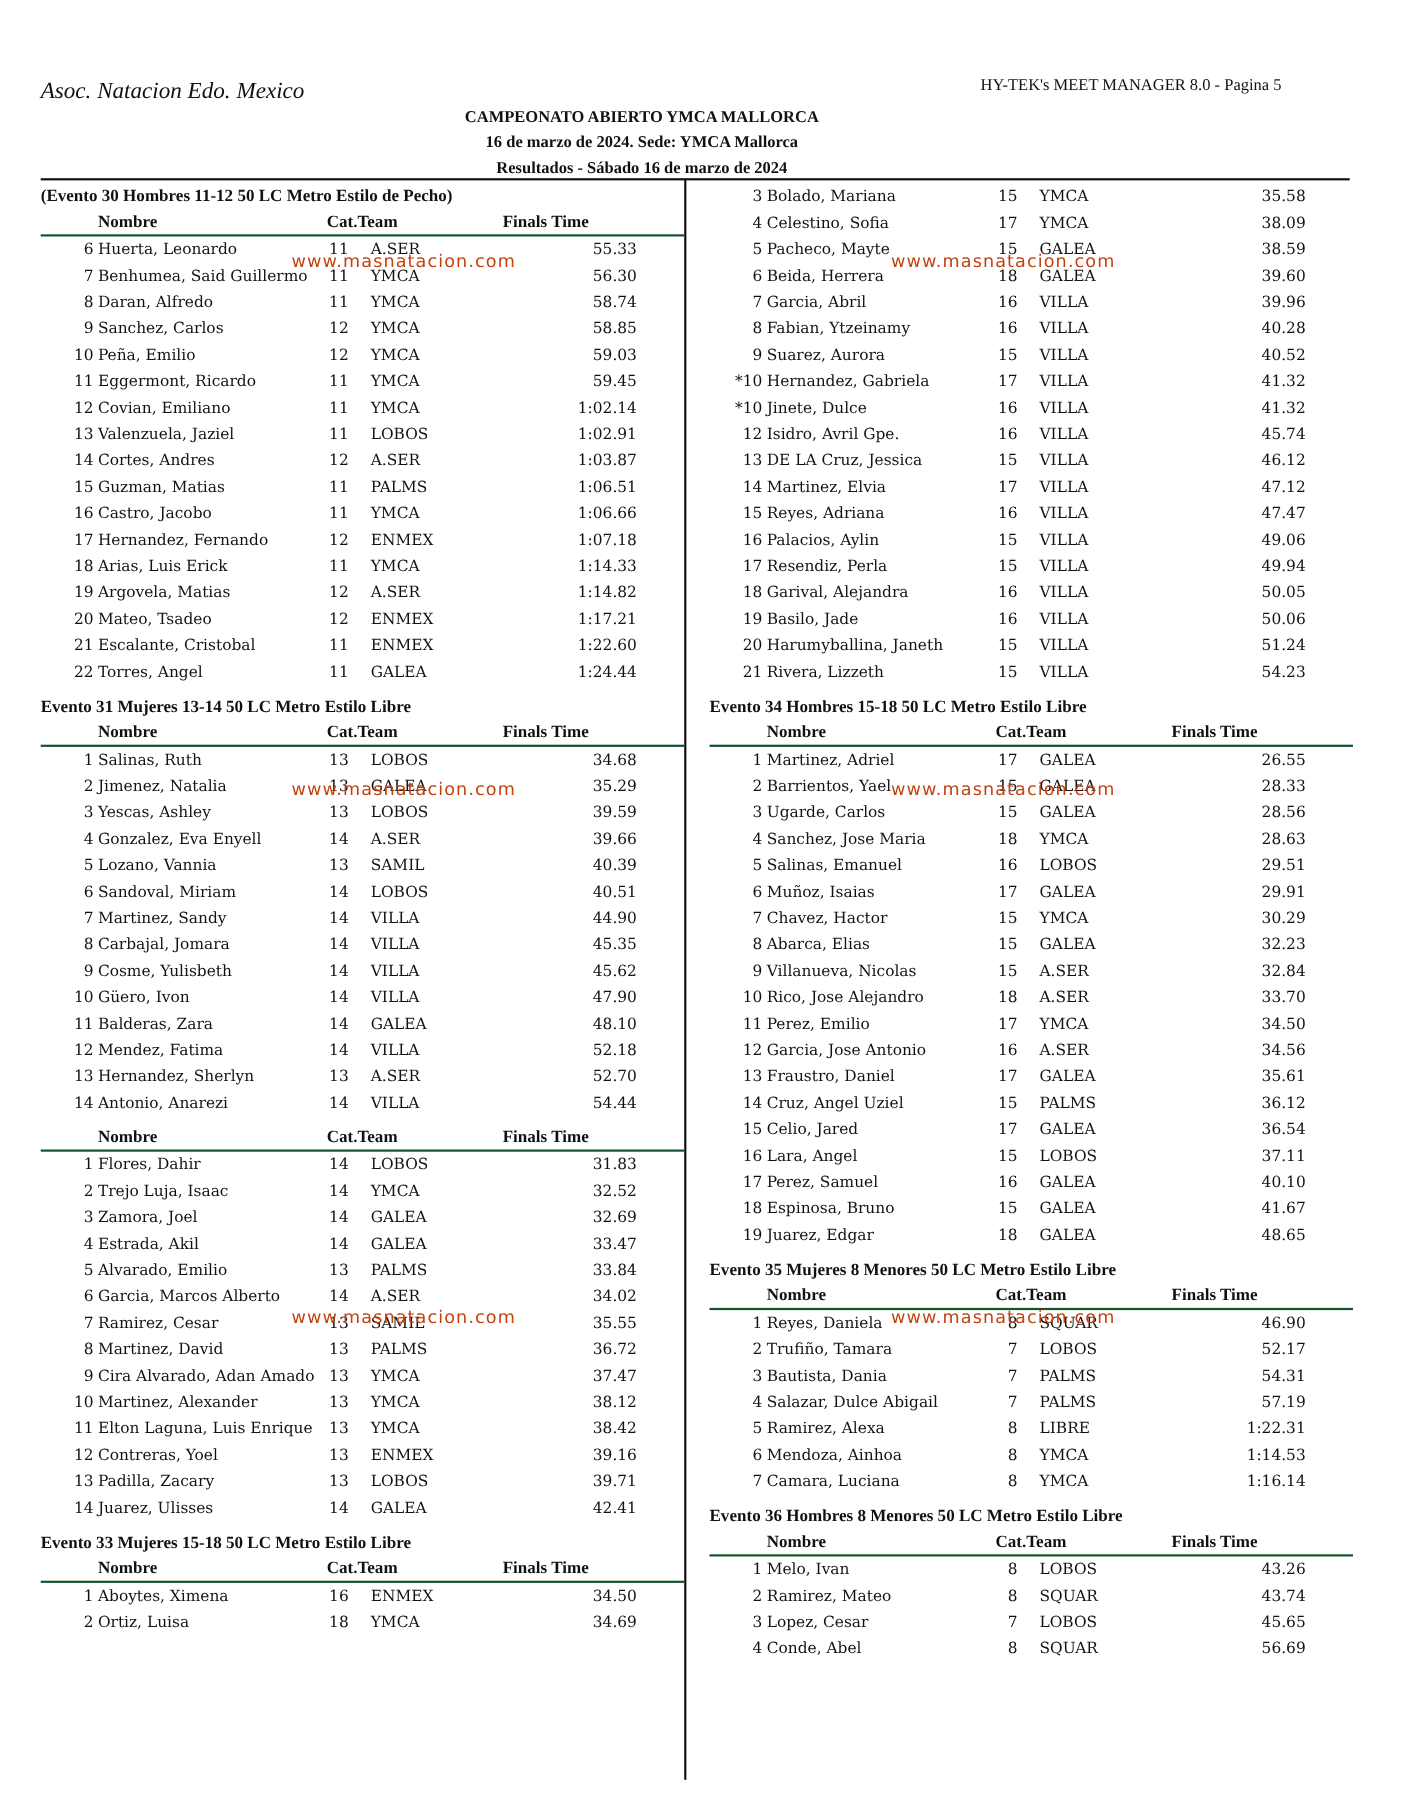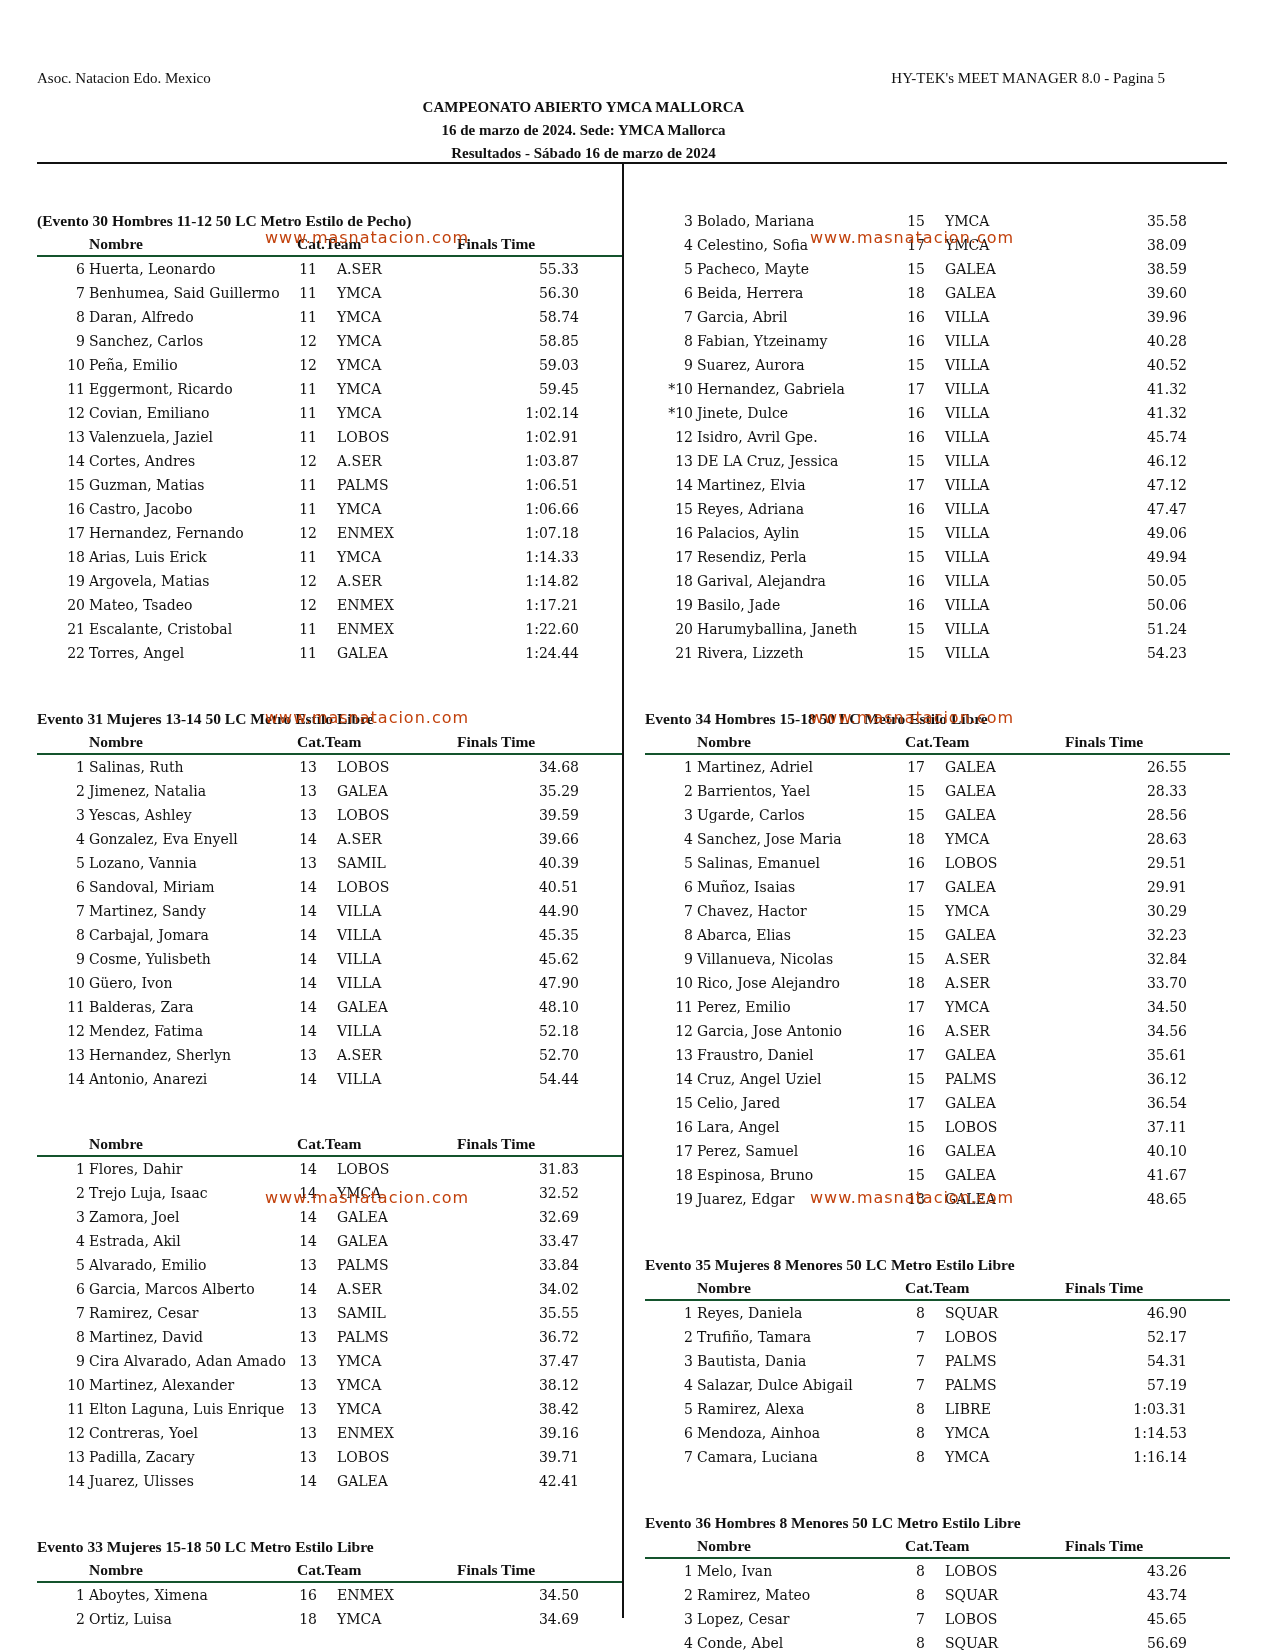--- a/index.html
+++ b/index.html
@@ -1,29 +1,29 @@
 <!DOCTYPE html>
 <html><head>
 <meta charset="utf-8">
 <style>
   html, body { margin:0; padding:0; background:#ffffff; }
   body { width:1275px; height:1650px; position:relative; overflow:hidden;
          font-family:"DejaVu Serif", "Liberation Serif", serif; color:#111; }
-  .hdr-left { position:absolute; left:37px; top:70px; font-size:15px; font-family:"Liberation Serif", serif; }
+  .hdr-left { position:absolute; left:37px; top:70px; font-size:21px; font-family:"Liberation Serif", serif;font-style:italic; }
   .hdr-right { position:absolute; right:110px; top:70px; font-size:15px; font-family:"Liberation Serif", serif; }
   .title-block { position:absolute; left:0; width:1167px; top:96px; text-align:center; font-weight:bold;
                  font-family:"Liberation Serif", serif; font-size:15px; line-height:23px; }
   .title-rule { position:absolute; left:37px; top:162px; width:1190px; height:2px; background:#111; }
   .col-divider { position:absolute; left:622px; top:163px; width:2px; height:1455px; background:#111; }
   .col { position:absolute; top:167px; width:585px; }
   .col.left { left:37px; }
   .col.right { left:645px; }
   .event-title { font-weight:bold; font-size:15.5px; height:24px; line-height:24px; white-space:nowrap;
                  font-family:"Liberation Serif", serif; }
-  .event { margin-bottom:8px;margin-top:42px; }
+  .event { margin-bottom:8px; }
   .thead { position:relative; height:22px; border-bottom:2px solid #14532d; font-weight:bold; font-size:15.5px;
            font-family:"Liberation Serif", serif; }
   .thead span { position:absolute; top:2px; }
   .row { position:relative; height:24px; font-size:14px; line-height:24px; font-family:"DejaVu Serif", serif; }
   .row span { position:absolute; white-space:nowrap; }
   .c-place { left:0; width:48px; text-align:right; }
   .c-name { left:52px; }
   .c-cat { left:240px; width:40px; text-align:right; }
   .c-team { left:300px; }
   .c-time { left:430px; width:112px; text-align:right; }
@@ -718,21 +718,21 @@
         <span class="c-name">Salazar, Dulce Abigail</span>
         <span class="c-cat">7</span>
         <span class="c-team">PALMS</span>
         <span class="c-time">57.19</span>
       </div>
       <div class="row">
         <span class="c-place">5</span>
         <span class="c-name">Ramirez, Alexa</span>
         <span class="c-cat">8</span>
         <span class="c-team">LIBRE</span>
-        <span class="c-time">1:03.31</span>
+        <span class="c-time">1:22.31</span>
       </div>
       <div class="row">
         <span class="c-place">6</span>
         <span class="c-name">Mendoza, Ainhoa</span>
         <span class="c-cat">8</span>
         <span class="c-team">YMCA</span>
         <span class="c-time">1:14.53</span>
       </div>
       <div class="row">
         <span class="c-place">7</span>

